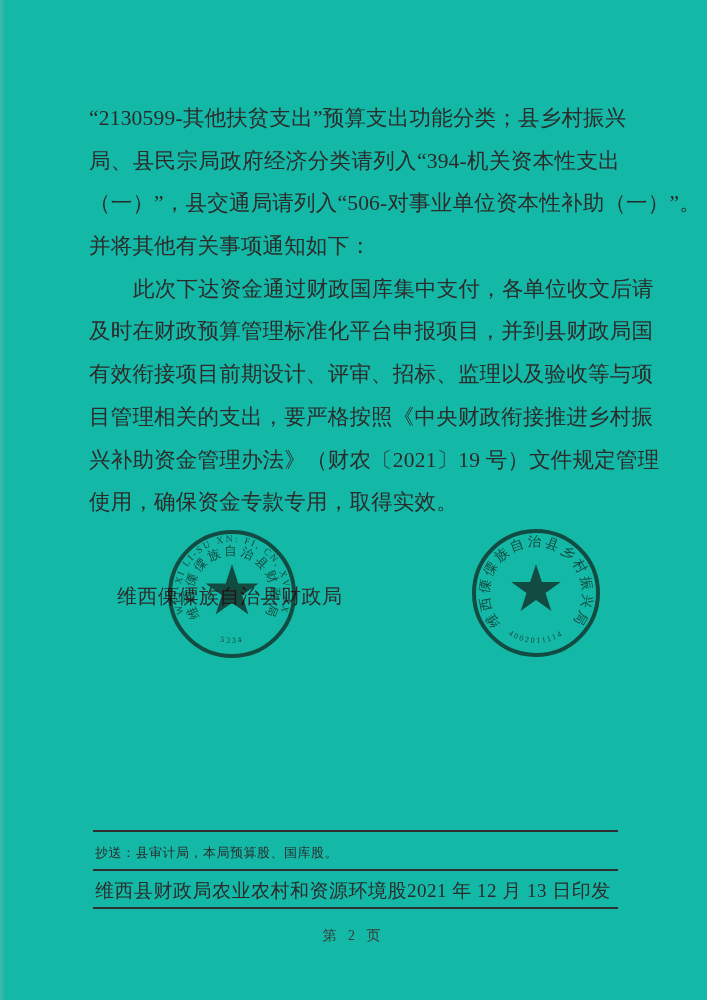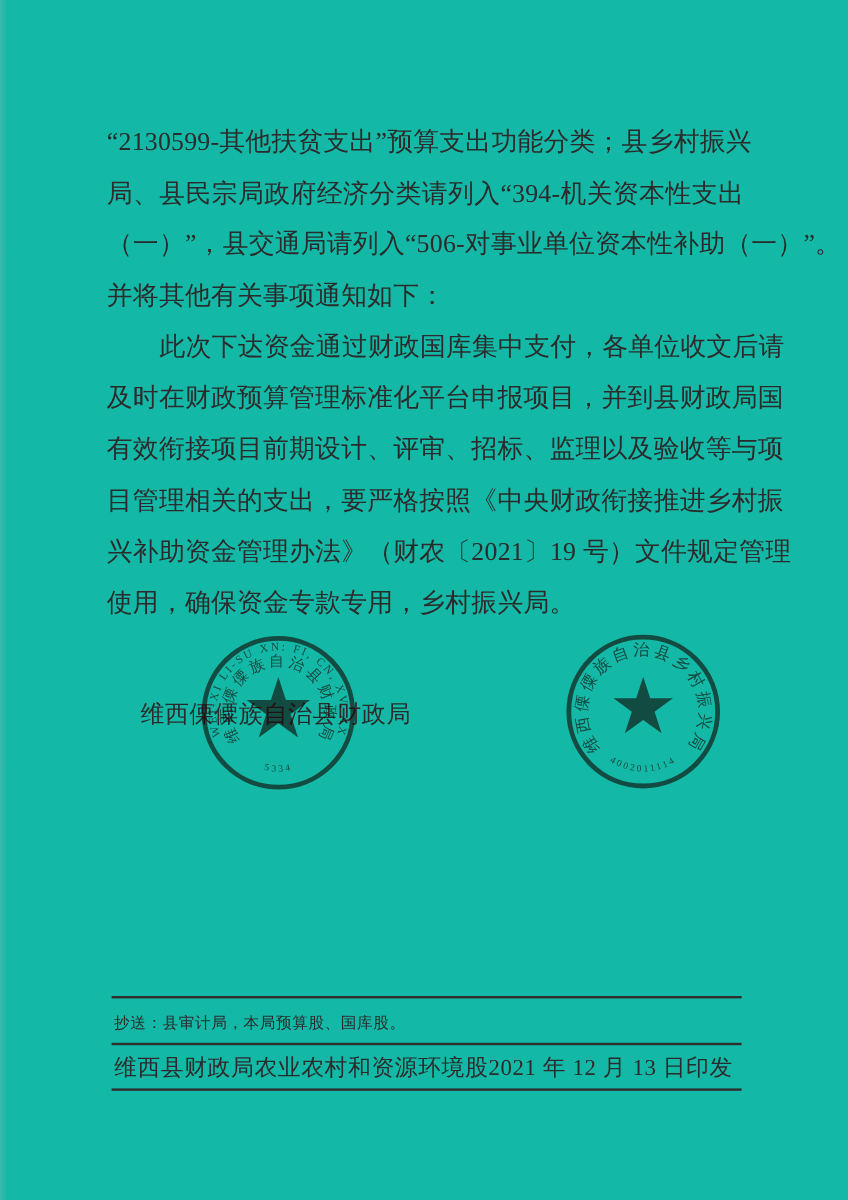--- a/index.html
+++ b/index.html
@@ -72,21 +72,21 @@
   <div class="body-text">
     <div class="bodyline">“2130599-其他扶贫支出”预算支出功能分类；县乡村振兴</div>
     <div class="bodyline">局、县民宗局政府经济分类请列入“394-机关资本性支出</div>
     <div class="bodyline">（一）”，县交通局请列入“506-对事业单位资本性补助（一）”。</div>
     <div class="bodyline end">并将其他有关事项通知如下：</div>
     <div class="bodyline indent">此次下达资金通过财政国库集中支付，各单位收文后请</div>
     <div class="bodyline">及时在财政预算管理标准化平台申报项目，并到县财政局国</div>
     <div class="bodyline">有效衔接项目前期设计、评审、招标、监理以及验收等与项</div>
     <div class="bodyline">目管理相关的支出，要严格按照《中央财政衔接推进乡村振</div>
     <div class="bodyline">兴补助资金管理办法》（财农〔2021〕19 号）文件规定管理</div>
-    <div class="bodyline end">使用，确保资金专款专用，乡村振兴局。</div>
+    <div class="bodyline end">使用，确保资金专款专用，取得实效。</div>
   </div>
 
   <div class="sign-left">维西傈僳族自治县财政局</div>
 
   <svg class="seal left-seal" width="140" height="140" viewBox="0 0 140 140">
     <defs>
       <path id="lp-outer" d="M 36.6 109.8 A 52 52 0 1 1 103.4 109.8" fill="none"></path>
       <path id="lp-inner" d="M 44.9 99.9 A 39 39 0 1 1 95.1 99.9" fill="none"></path>
       <path id="lp-serial" d="M 27.6 94.5 A 49 49 0 0 0 112.4 94.5" fill="none"></path>
     </defs>
@@ -120,13 +120,14 @@
 
   <div class="rule r1"></div>
   <div class="cc-line">抄送：县审计局，本局预算股、国库股。</div>
   <div class="rule r2"></div>
   <div class="issuer-row">
     <span class="issuer">维西县财政局农业农村和资源环境股</span>
     <span class="print-date">2021 年 12 月 13 日印发</span>
   </div>
   <div class="rule r3"></div>
 
+  <div class="page-num">第 2 页</div>
 </div>
 
 </body></html>

